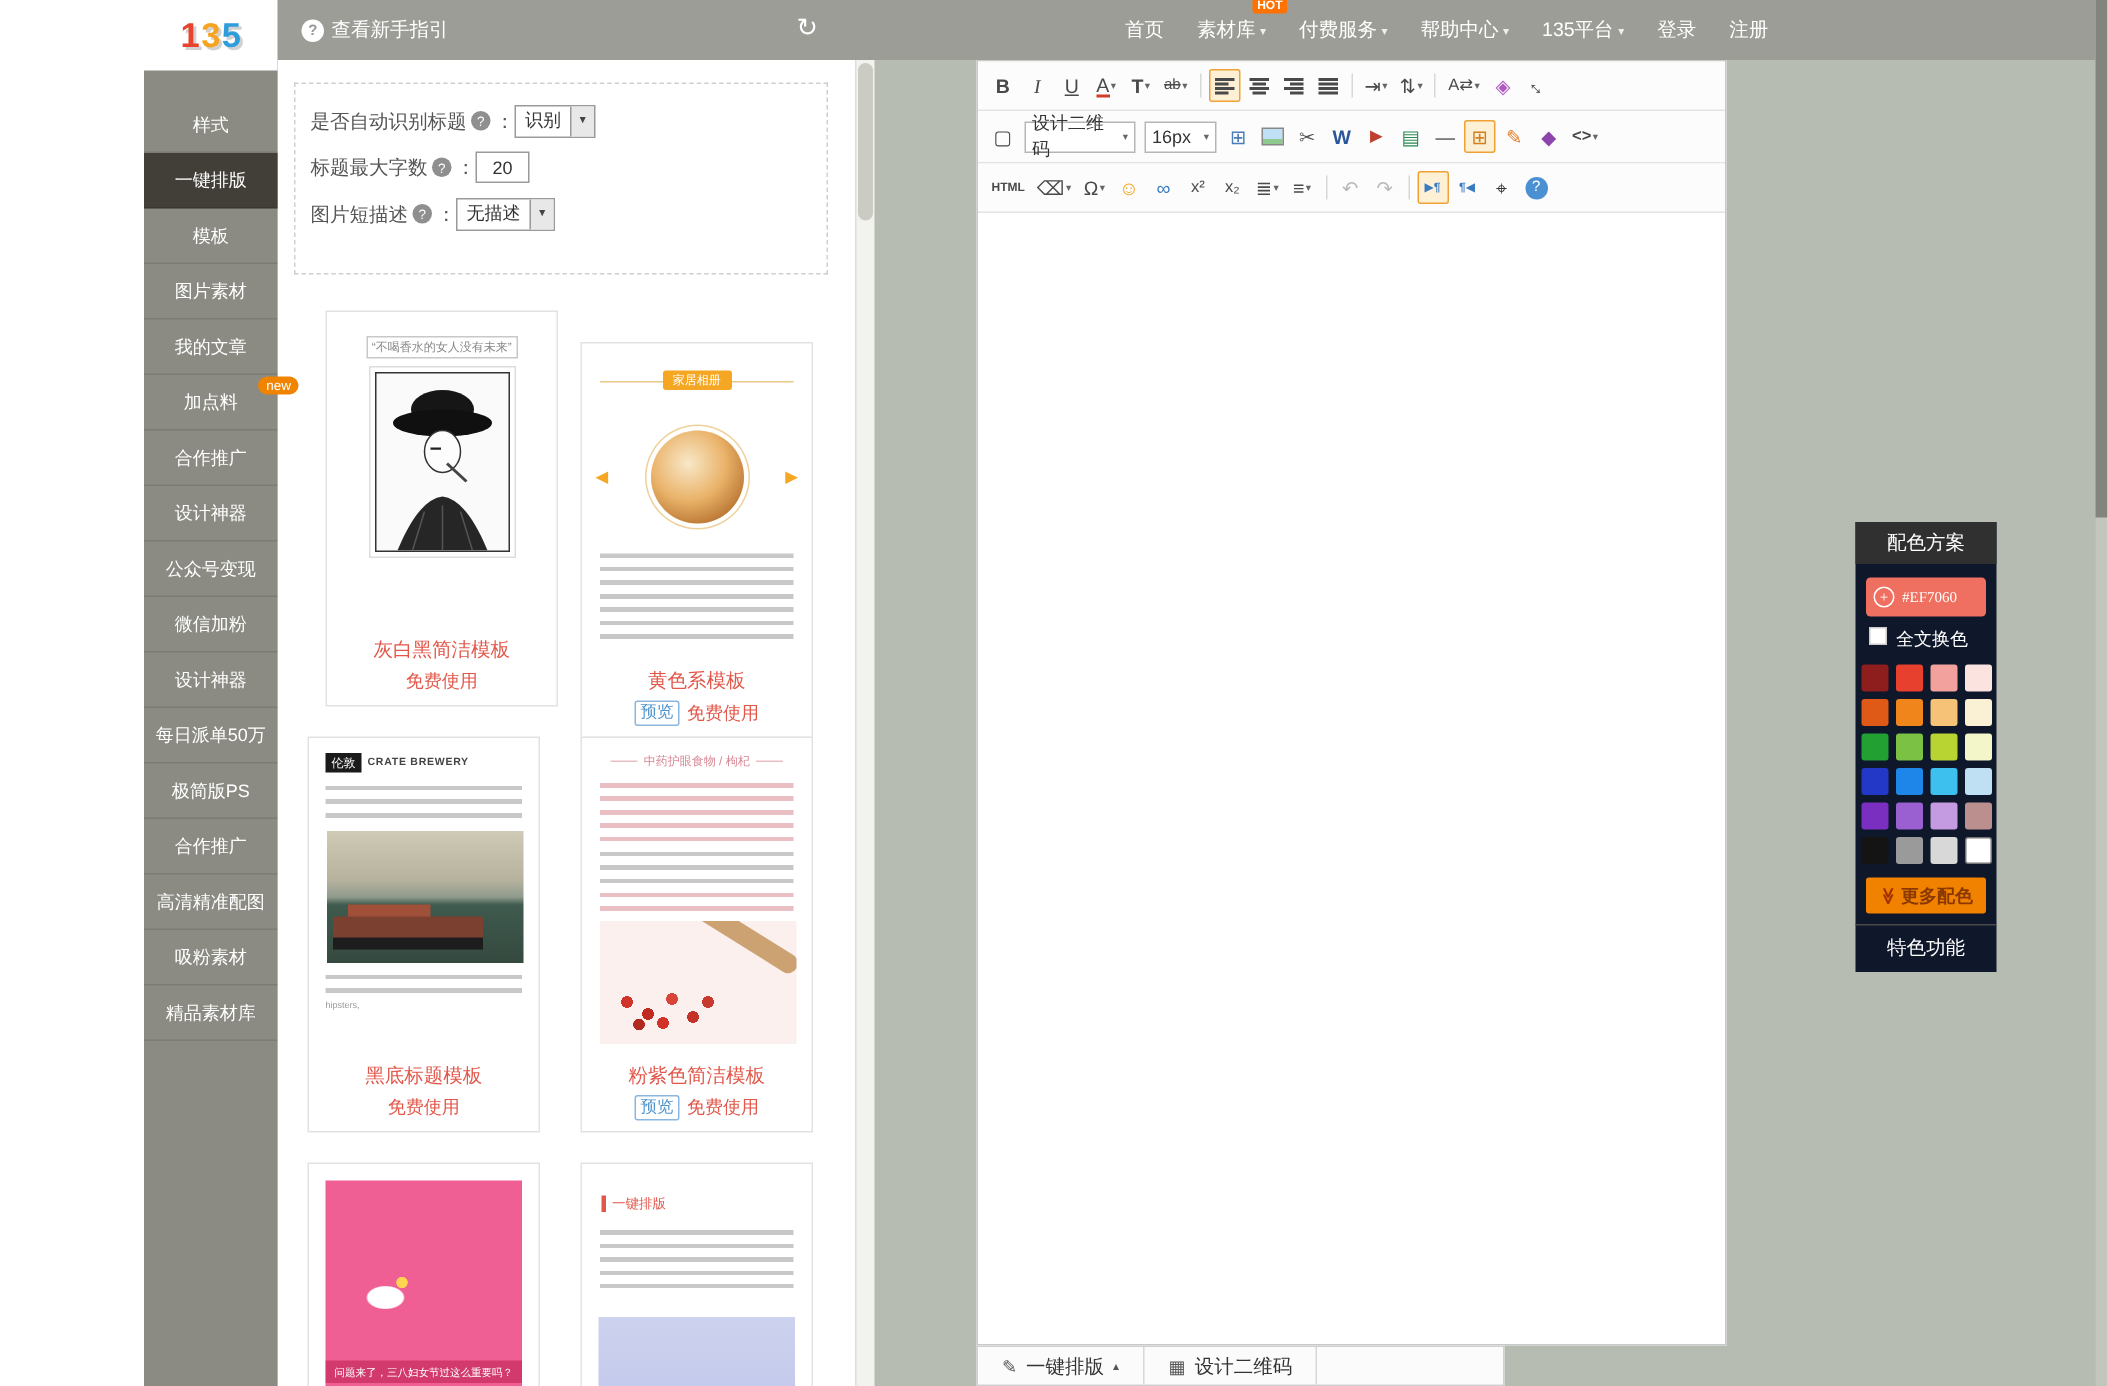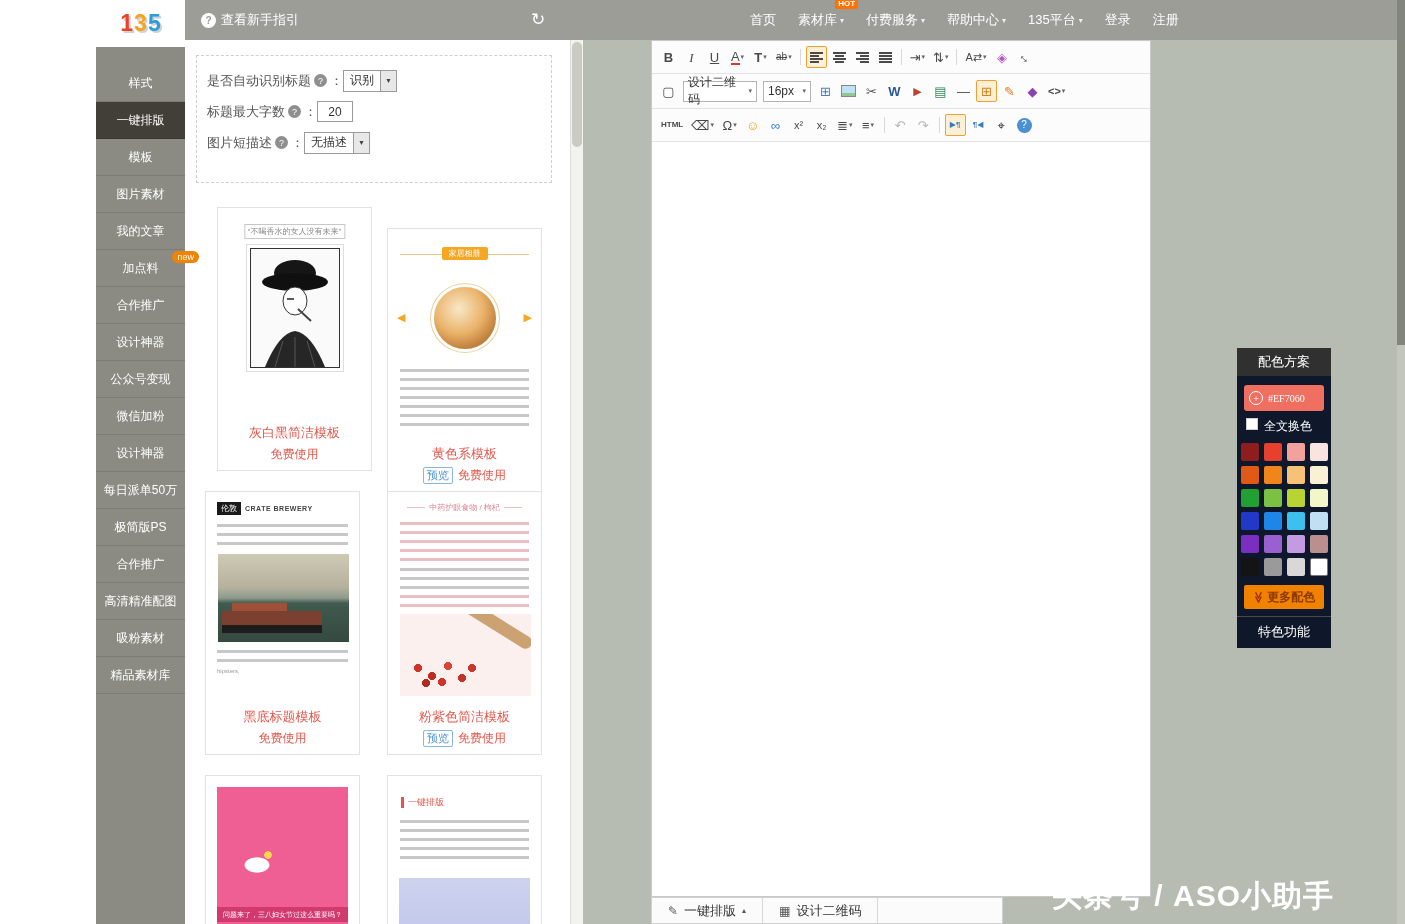--- a/index.html
+++ b/index.html
@@ -600,19 +600,18 @@
         <span class="pal-cell" style="background: rgb(216, 216, 216);"></span>
         <span class="pal-cell" style="background: rgb(255, 255, 255); border: 1px solid rgb(119, 119, 119);"></span>
       </div>
     <div class="pal-more">
       <span class="chev">≫</span>
       <span>更多配色</span>
     </div>
     <div class="pal-footer">特色功能</div>
   </aside>
 
-  <div class="watermark">头条号 / ASO小助手</div>
 
   <div class="page-scroll">
     <div class="page-thumb"></div>
   </div>
 
 </div>
 
 </body></html>

